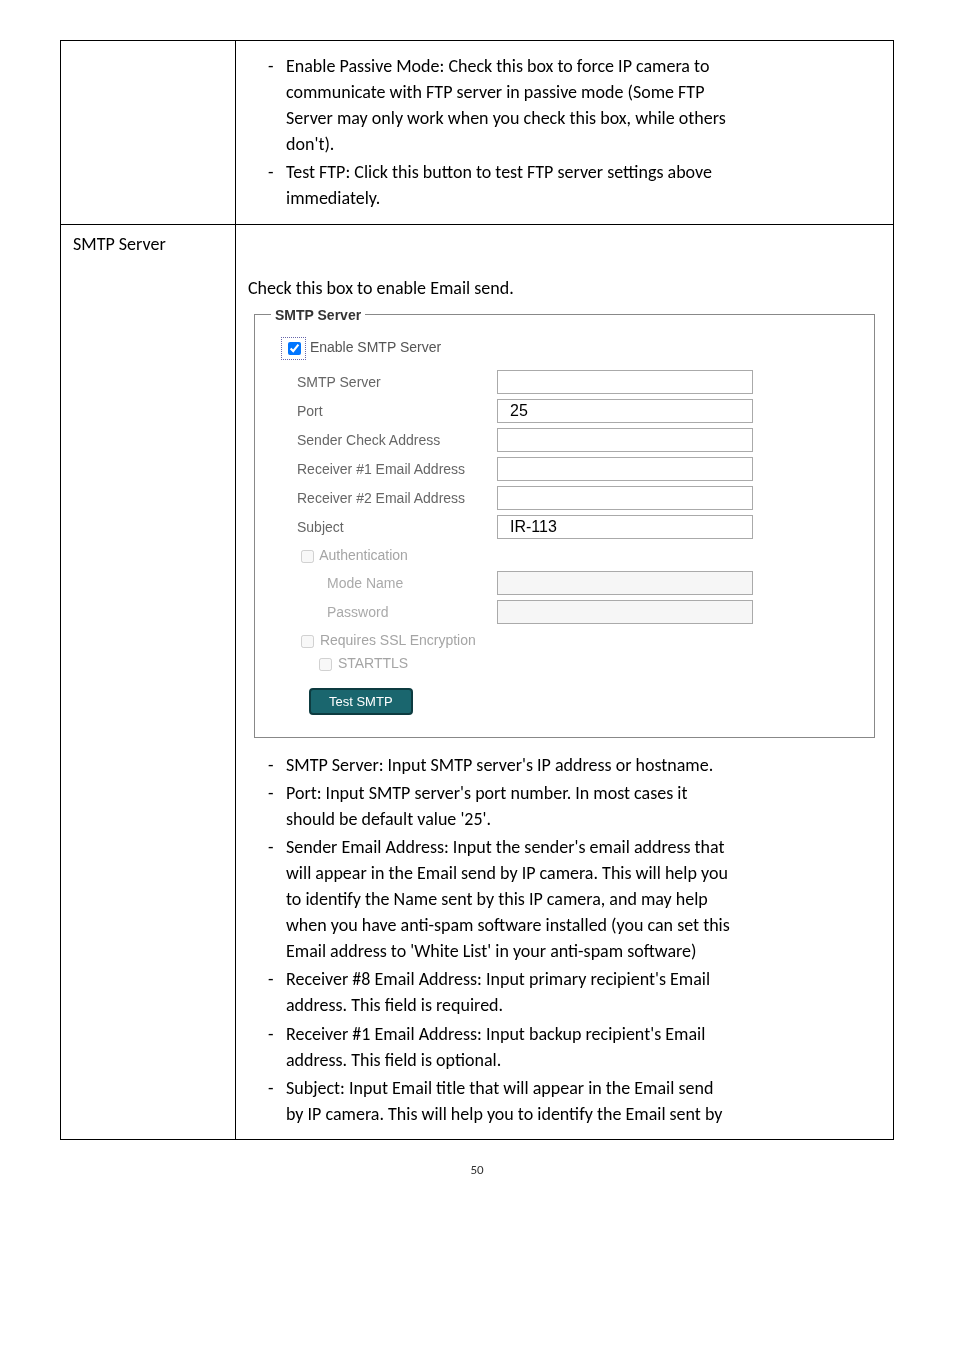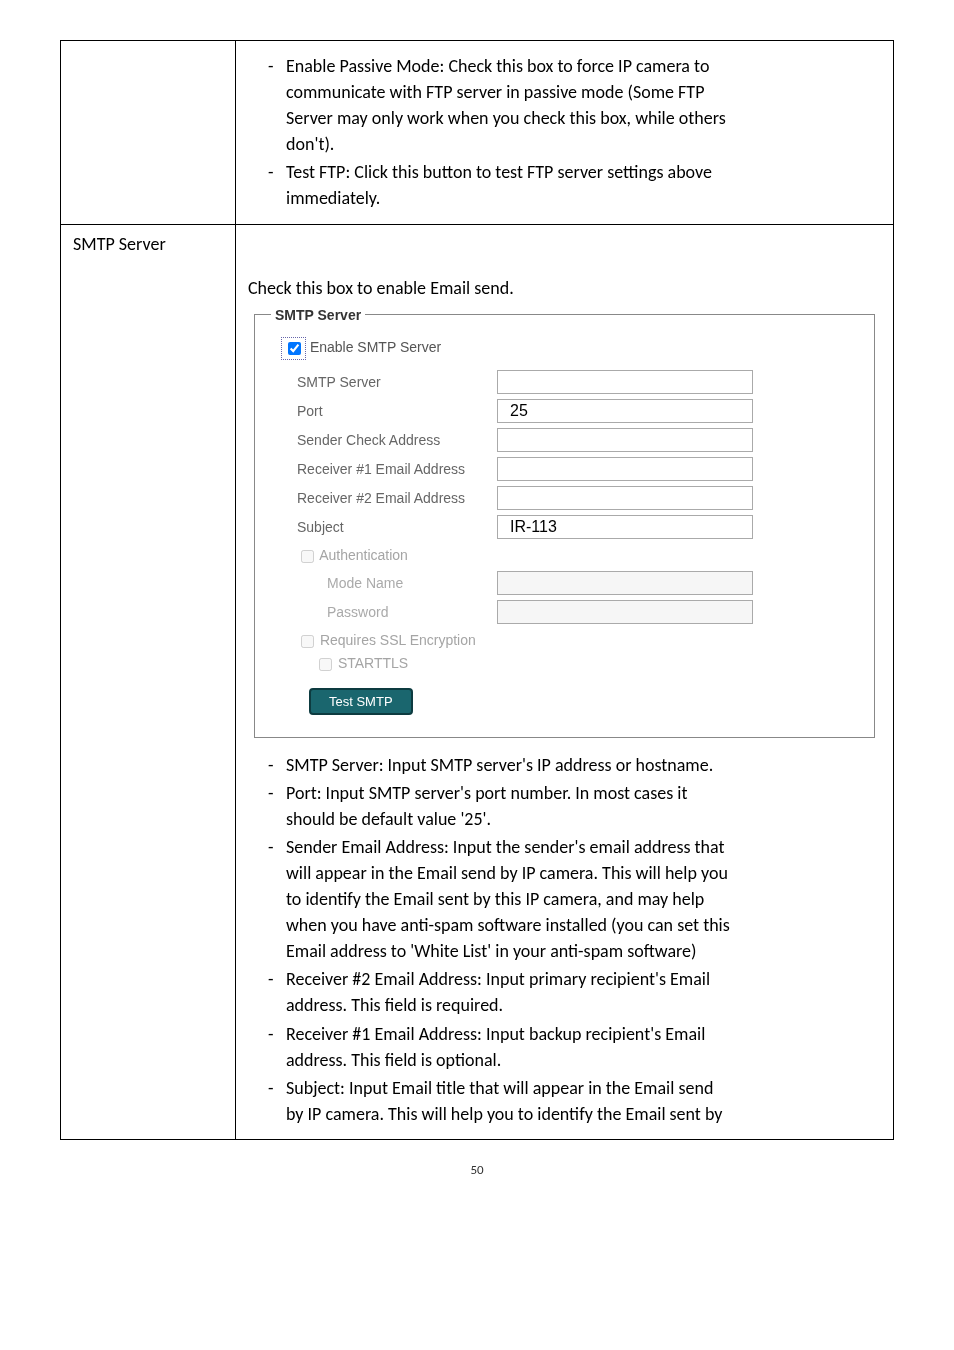--- a/index.html
+++ b/index.html
@@ -197,26 +197,26 @@
 
       <ul class="dash">
         <li>SMTP Server: Input SMTP server's IP address or hostname.</li>
         <li>
           <span>Port: Input SMTP server's port number. In most cases it</span><br>
           <span>should be default value '25'.</span>
         </li>
         <li>
           <span>Sender Email Address: Input the sender's email address that</span><br>
           <span>will appear in the Email send by IP camera. This will help you</span><br>
-          <span>to identify the Email sent by this IP camera, and may help</span><br>
+          <span>to identify the Name sent by this IP camera, and may help</span><br>
           <span>when you have anti-spam software installed (you can set this</span><br>
           <span>Email address to 'White List' in your anti-spam software)</span>
         </li>
         <li>
-          <span>Receiver #2 Email Address: Input primary recipient's Email</span><br>
+          <span>Receiver #8 Email Address: Input primary recipient's Email</span><br>
           <span>address. This field is required.</span>
         </li>
         <li>
           <span>Receiver #1 Email Address: Input backup recipient's Email</span><br>
           <span>address. This field is optional.</span>
         </li>
         <li>
           <span>Subject: Input Email title that will appear in the Email send</span><br>
           <span>by IP camera. This will help you to identify the Email sent by</span>
         </li>

